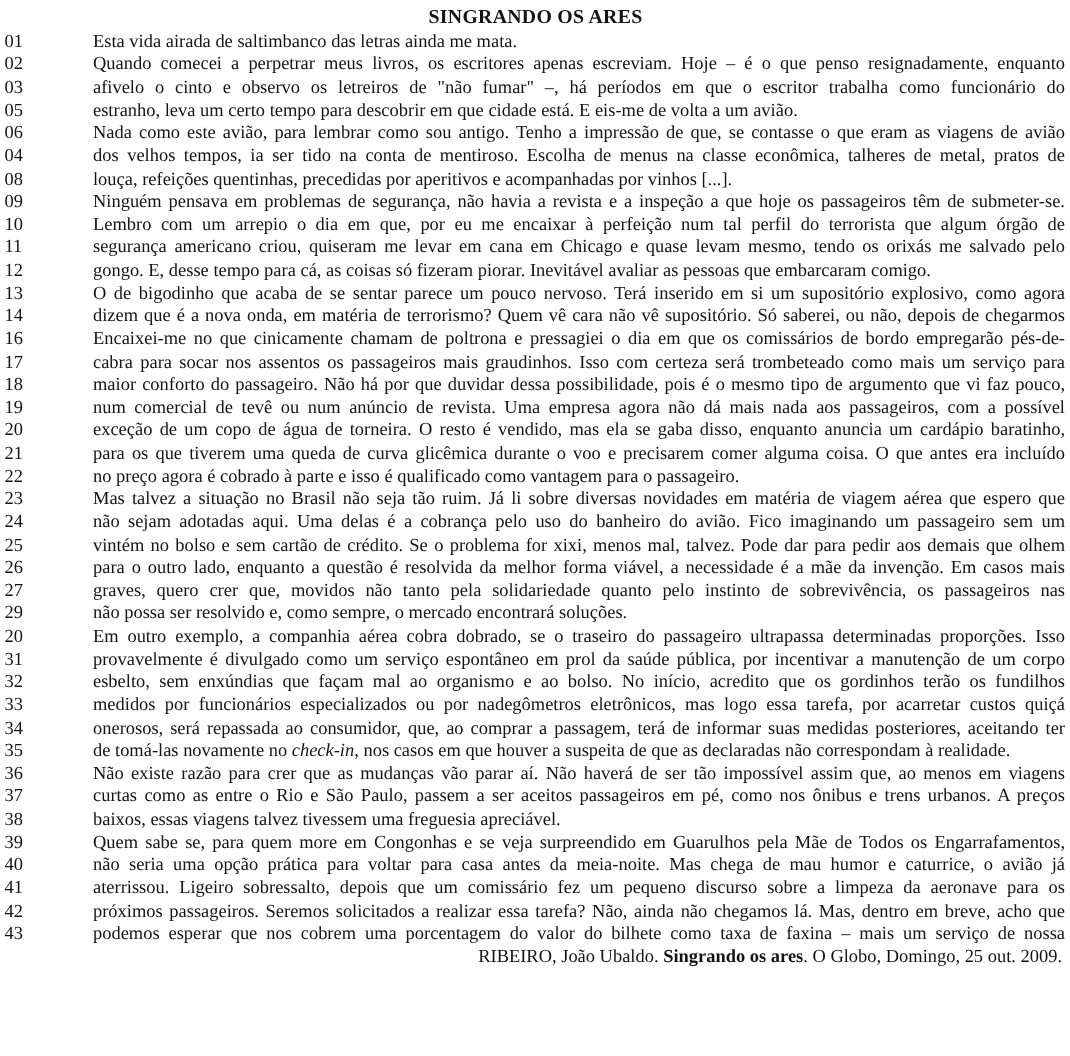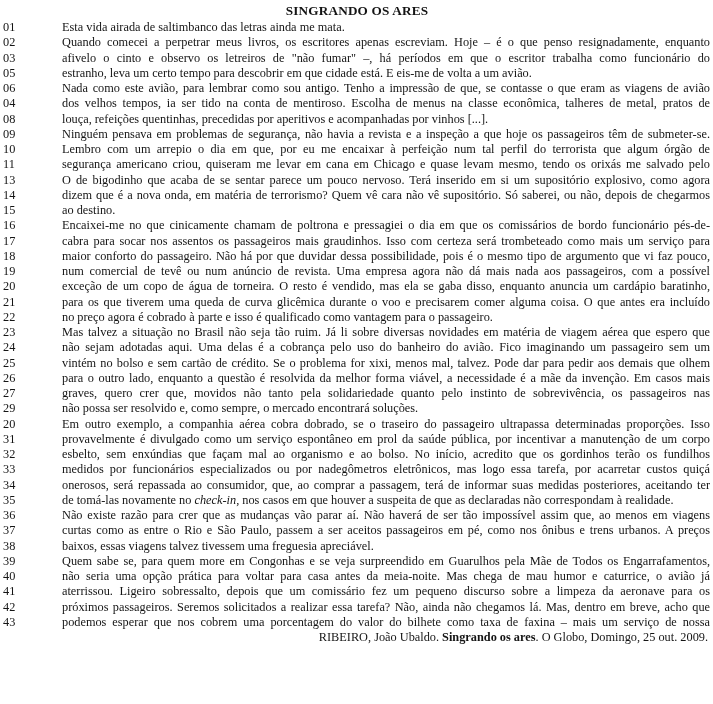--- a/index.html
+++ b/index.html
@@ -92,35 +92,35 @@
         <span class="text">Ninguém pensava em problemas de segurança, não havia a revista e a inspeção a que hoje os passageiros têm de submeter-se.</span>
       </div>
       <div class="line just">
         <span class="num">10</span>
         <span class="text">Lembro com um arrepio o dia em que, por eu me encaixar à perfeição num tal perfil do terrorista que algum órgão de</span>
       </div>
       <div class="line just">
         <span class="num">11</span>
         <span class="text">segurança americano criou, quiseram me levar em cana em Chicago e quase levam mesmo, tendo os orixás me salvado pelo</span>
       </div>
+      <div class="line">
+        <span class="num">12</span>
+        <span class="text">gongo. E, desse tempo para cá, as coisas só fizeram piorar. Inevitável avaliar as pessoas que embarcaram comigo.</span>
+      </div>
       <div class="line just">
         <span class="num">13</span>
         <span class="text">O de bigodinho que acaba de se sentar parece um pouco nervoso. Terá inserido em si um supositório explosivo, como agora</span>
       </div>
       <div class="line just">
         <span class="num">14</span>
         <span class="text">dizem que é a nova onda, em matéria de terrorismo? Quem vê cara não vê supositório. Só saberei, ou não, depois de chegarmos</span>
       </div>
-      <div class="line">
-        <span class="num">15</span>
-        <span class="text">ao destino.</span>
-      </div>
       <div class="line just">
         <span class="num">16</span>
-        <span class="text">Encaixei-me no que cinicamente chamam de poltrona e pressagiei o dia em que os comissários de bordo funcionário pés-de-</span>
+        <span class="text">Encaixei-me no que cinicamente chamam de poltrona e pressagiei o dia em que os comissários de bordo empregarão pés-de-</span>
       </div>
       <div class="line just">
         <span class="num">17</span>
         <span class="text">cabra para socar nos assentos os passageiros mais graudinhos. Isso com certeza será trombeteado como mais um serviço para</span>
       </div>
       <div class="line just">
         <span class="num">18</span>
         <span class="text">maior conforto do passageiro. Não há por que duvidar dessa possibilidade, pois é o mesmo tipo de argumento que vi faz pouco,</span>
       </div>
       <div class="line just">

